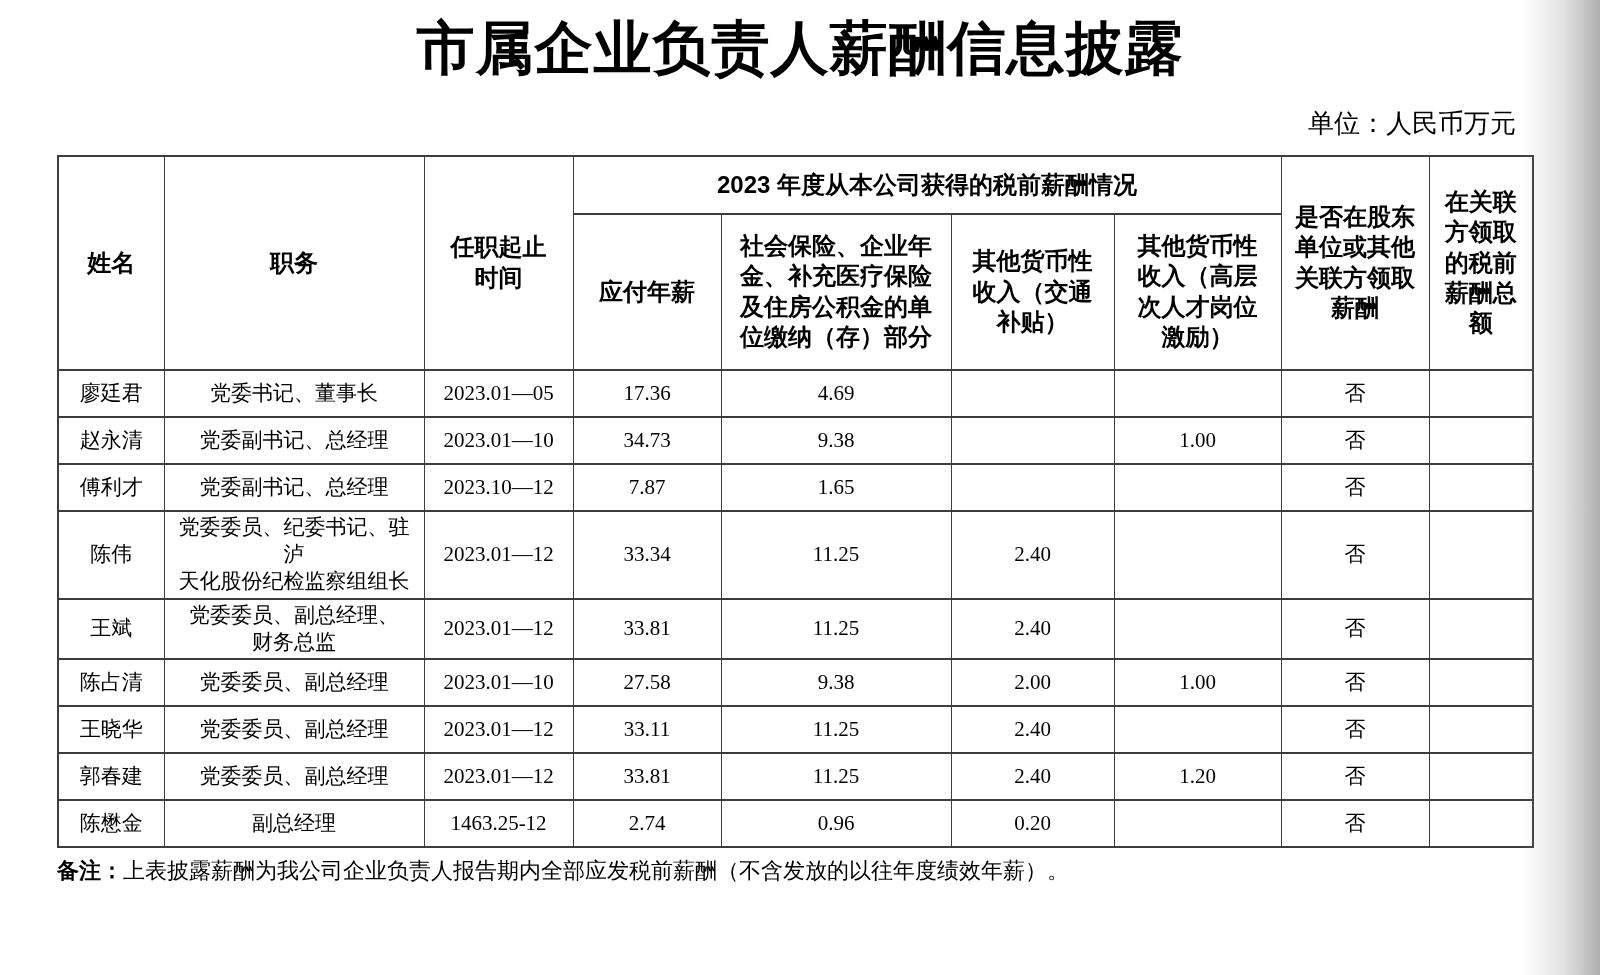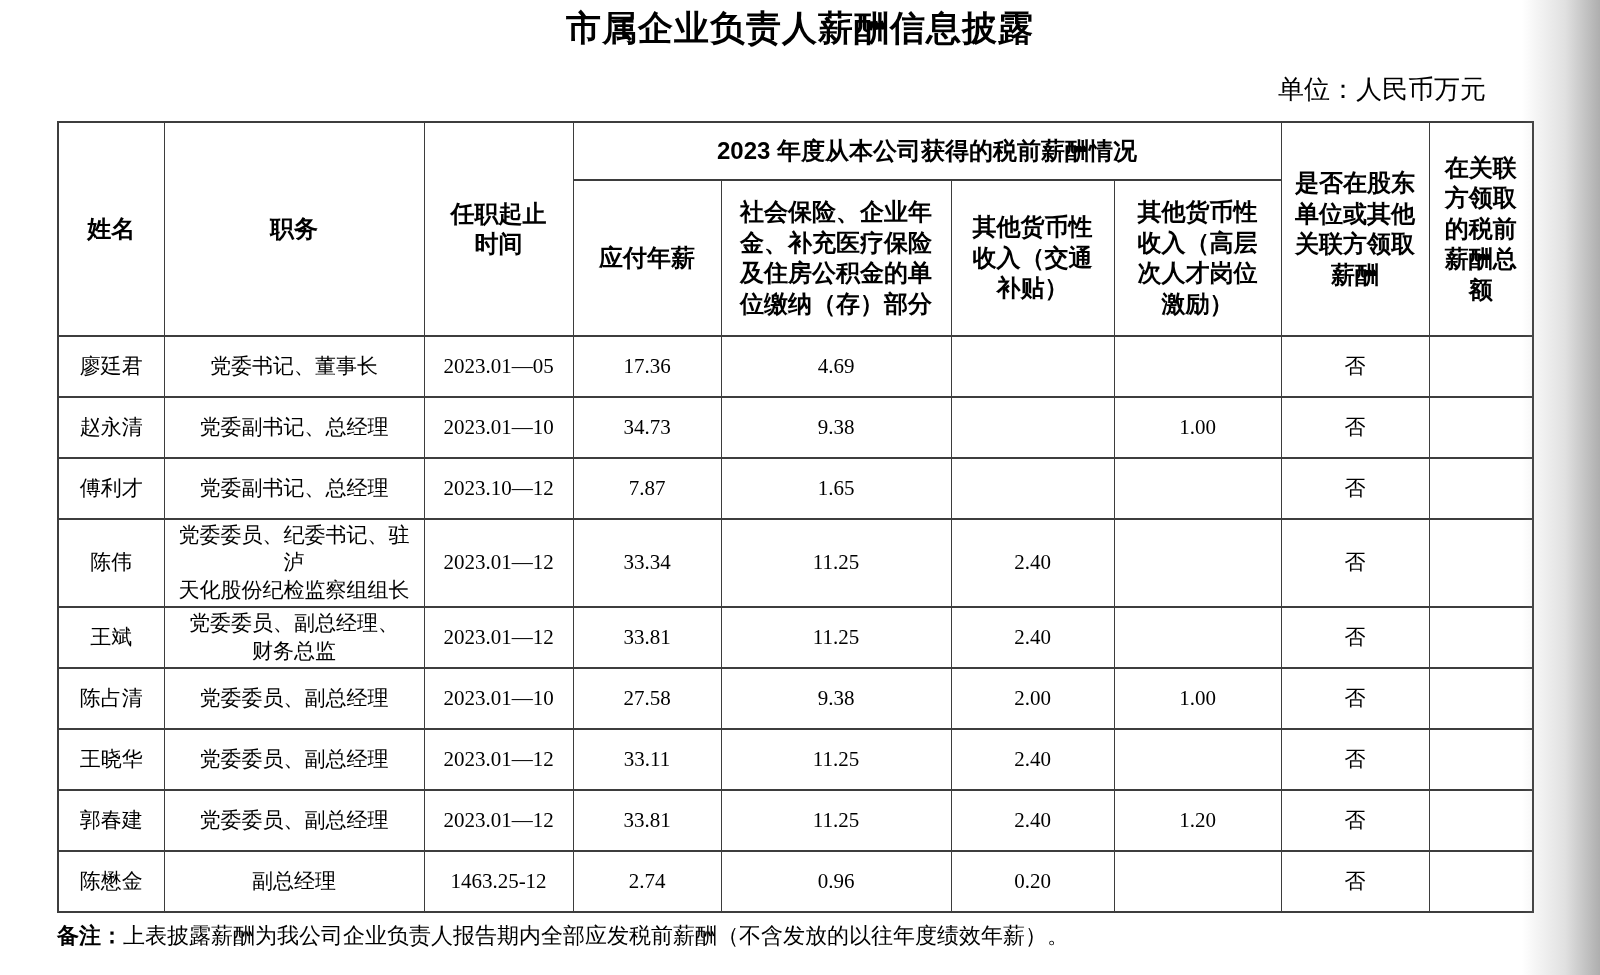--- a/index.html
+++ b/index.html
@@ -9,32 +9,33 @@
   }
   body {
     width: 1600px;
     height: 975px;
     position: relative;
     overflow: hidden;
     font-family: "Liberation Serif", serif;
     color: #000;
   }
   .page-title {
-    margin: 8px;
+    margin: 0;
+    padding-top: 14px;
     text-align: center;
     font-family: "Liberation Serif", serif;
-    font-size: 35px;
+    font-size: 58px;
     font-weight: bold;
     line-height: 1.2;
     letter-spacing: 1px;
   }
   .unit-line {
     margin-top: 24px;
     text-align: right;
-    padding-right: 114px;
+    padding-right: 84px;
     font-size: 26px;
     line-height: 1.2;
   }
   table.salary-table {
     border-collapse: collapse;
     table-layout: fixed;
     width: 1475px;
     margin-left: 57px;
     margin-top: 16px;
     border: 2px solid #3d3d3d;
@@ -57,21 +58,21 @@
     font-size: 24px;
     line-height: 1.27;
   }
   .salary-table td {
     font-family: "Liberation Serif", serif;
     font-size: 21px;
     line-height: 1.3;
   }
   tr.hrow1 { height: 58px; }
   tr.hrow2 { height: 156px; }
-  tbody.data-body tr { height: 61px; }
+  tbody.data-body tr { height: 47px; }
   .note-line {
     margin: 9px 0 0 57px;
     font-size: 22px;
     line-height: 1.3;
   }
   .note-line .note-label {
     font-family: Liberation Serif, serif;
     font-weight: 700;
   }
   .edge-shade {

